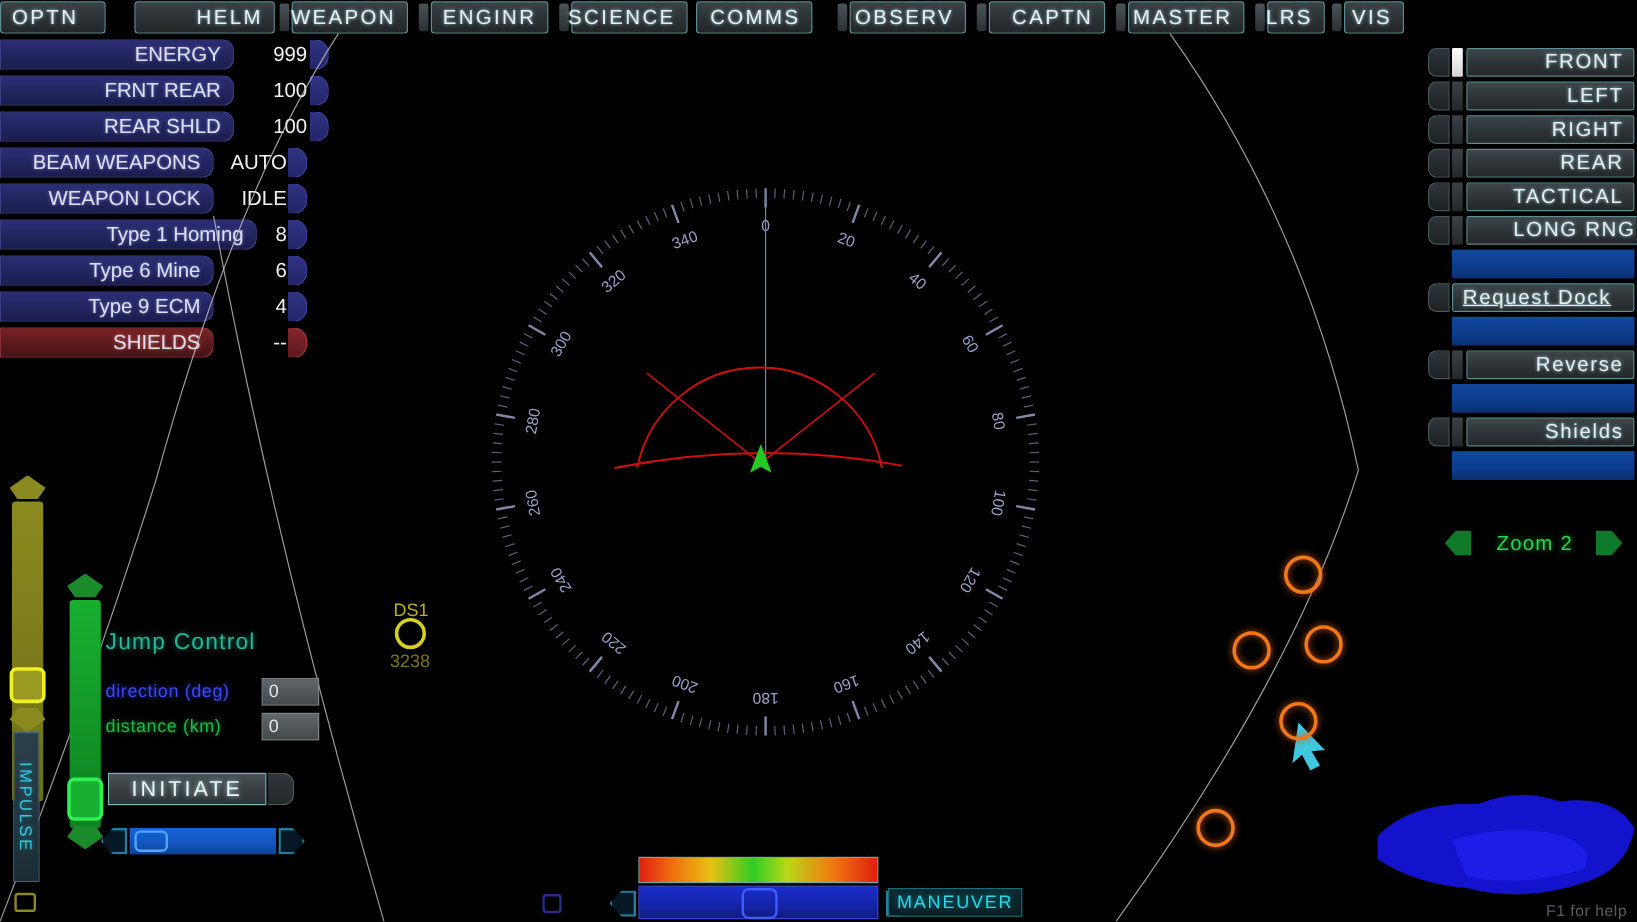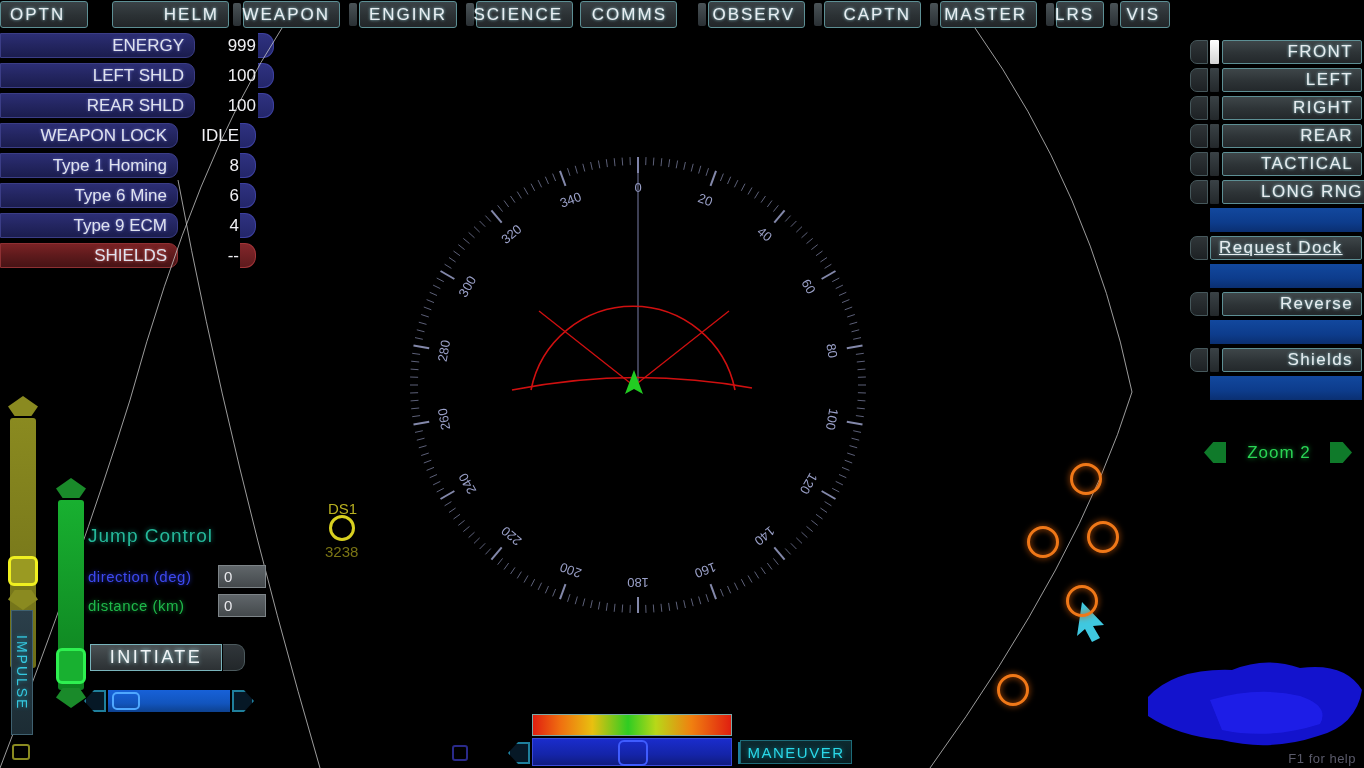--- a/index.html
+++ b/index.html
@@ -174,36 +174,41 @@
       <div class="tab" style="left: 1120px; width: 50px;">VIS</div>
     </div>
 
   <div id="leftpanel">
       <div class="srow">
         <div class="sbar" style="width: 195px;">ENERGY</div>
         <div class="sval" style="left: 198px; width: 58px;">999</div>
         <div class="scap" style="left: 258px;"></div>
       </div>
       <div class="srow">
-        <div class="sbar" style="width: 195px;">LEFT SHLD</div>
+        <div class="sbar" style="width: 195px;">FRNT REAR</div>
         <div class="sval" style="left: 198px; width: 58px;">100</div>
         <div class="scap" style="left: 258px;"></div>
       </div>
       <div class="srow">
         <div class="sbar" style="width: 195px;">REAR SHLD</div>
         <div class="sval" style="left: 198px; width: 58px;">100</div>
         <div class="scap" style="left: 258px;"></div>
       </div>
       <div class="srow">
+        <div class="sbar" style="width: 178px;">BEAM WEAPONS</div>
+        <div class="sval" style="left: 181px; width: 58px;">AUTO</div>
+        <div class="scap" style="left: 240px;"></div>
+      </div>
+      <div class="srow">
         <div class="sbar" style="width: 178px;">WEAPON LOCK</div>
         <div class="sval" style="left: 181px; width: 58px;">IDLE</div>
         <div class="scap" style="left: 240px;"></div>
       </div>
       <div class="srow">
-        <div class="sbar" style="width: 178px;">Type 1 Homing</div>
+        <div class="sbar" style="width: 214px;">Type 1 Homing</div>
         <div class="sval" style="left: 181px; width: 58px;">8</div>
         <div class="scap" style="left: 240px;"></div>
       </div>
       <div class="srow">
         <div class="sbar" style="width: 178px;">Type 6 Mine</div>
         <div class="sval" style="left: 181px; width: 58px;">6</div>
         <div class="scap" style="left: 240px;"></div>
       </div>
       <div class="srow">
         <div class="sbar" style="width: 178px;">Type 9 ECM</div>

